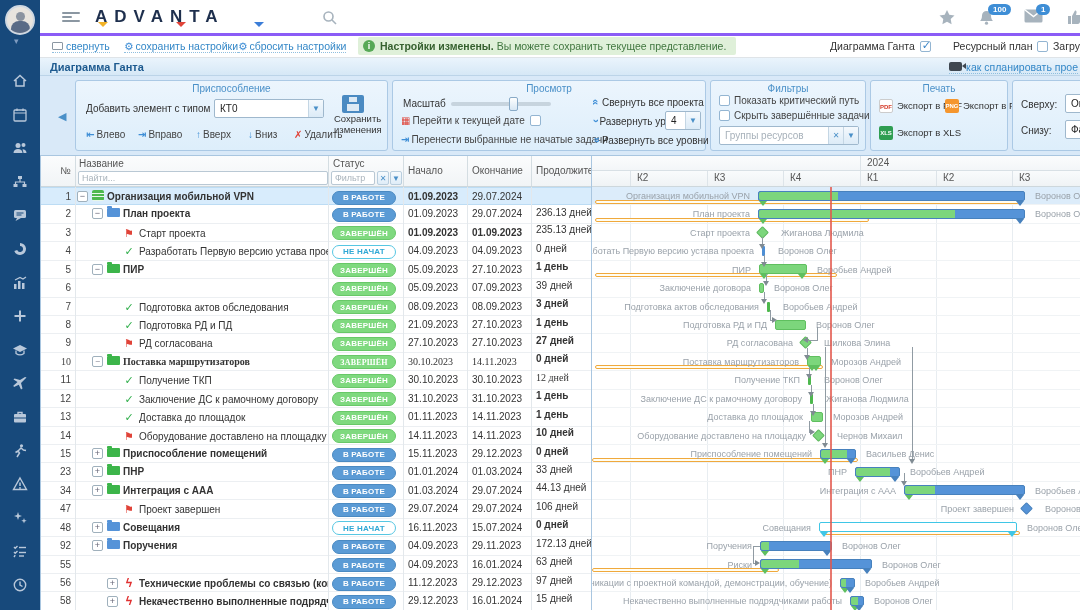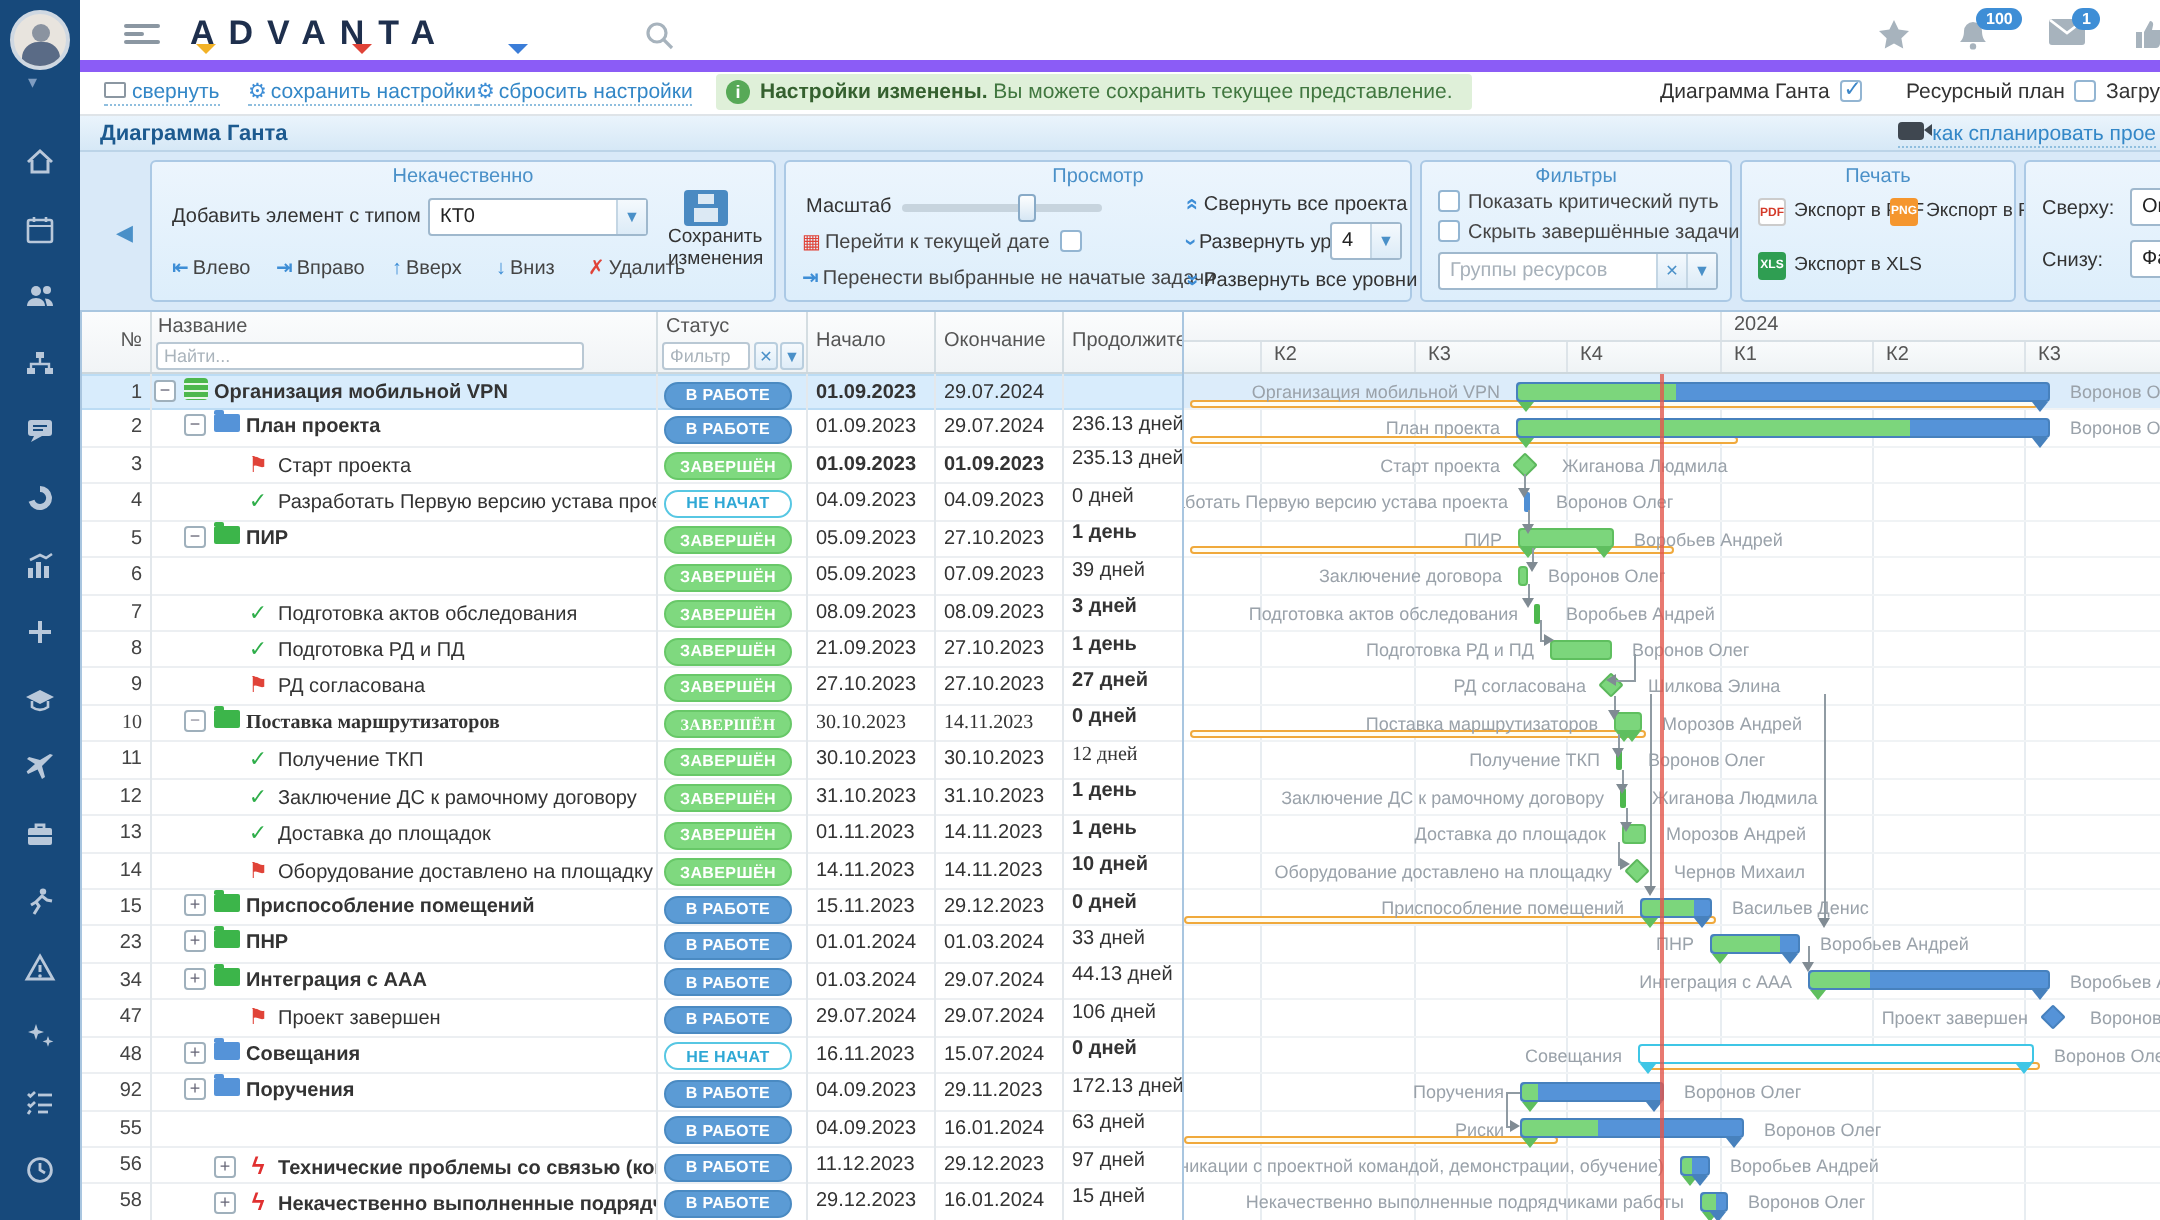--- a/index.html
+++ b/index.html
@@ -9,21 +9,21 @@
   
   .sidebar{position:absolute;left:0;top:0;width:40px;height:610px;background:#17497b;z-index:30;}
   .avatar{position:absolute;left:5px;top:5px;width:30px;height:30px;border-radius:50%;background:#e8e4de;border:2px solid #cfd8e2;overflow:hidden;}
   .avatar .head{position:absolute;left:9px;top:5px;width:9px;height:9px;border-radius:50%;background:#8a93a0;}
   .avatar .body{position:absolute;left:4px;top:14px;width:19px;height:12px;border-radius:8px 8px 0 0;background:#5a6b86;}
   .av-chev{position:absolute;left:14px;top:36px;color:#7f9cc0;font-size:9px;}
   .sb-ico{position:absolute;left:0;width:40px;height:26px;text-align:center;color:#b9c8da;cursor:pointer;}
   .sb-ico svg{display:inline-block;margin-top:3px;}
 
   
-  .topbar{position:absolute;left:40px;top:0;width:1040px;height:36px;background:#ffffff;border-bottom:6px solid #8b5cf6;z-index:20;}
+  .topbar{position:absolute;left:40px;top:0;width:1040px;height:36px;background:#ffffff;border-bottom:3px solid #8b5cf6;z-index:20;}
   .burger{position:absolute;left:22px;top:10px;width:18px;height:14px;cursor:pointer;}
   .burger i{display:block;height:2px;background:#8b97a2;margin:2px 0;border-radius:1px;}
   .burger i.short{width:10px;}
   .logo{position:absolute;left:55px;top:7px;font-size:17px;font-weight:bold;letter-spacing:7px;color:#1e2f4d;}
   .wedge{position:absolute;top:22px;width:0;height:0;border-left:5px solid transparent;border-right:5px solid transparent;}
   .wedge.w1{left:58px;border-top:5px solid #f2b226;}
   .wedge.w2{left:136px;border-top:5px solid #e04338;}
   .wedge.w3{left:214px;border-top:5px solid #3b7dd8;}
   .search-ic{position:absolute;left:282px;top:10px;cursor:pointer;}
   .top-ic{position:absolute;top:9px;cursor:pointer;}
@@ -289,21 +289,21 @@
 
   <div class="phead">
     <span class="ttl">Диаграмма Ганта</span>
     <span class="vlink"><span class="cam"></span><span>как спланировать прое</span></span>
   </div>
 
   <div class="toolbar">
     <div class="collapse-arrow">◀</div>
 
     <div class="grp" style="left:35px;width:313px">
-      <div class="grp-t">Некачественно</div>
+      <div class="grp-t">Приспособление</div>
       <span class="tb-lbl" style="left:10px;top:22px">Добавить элемент с типом</span>
       <div class="combo" style="left:138px;top:18px;width:110px">
         <span class="cv">КТ0</span>
           <span class="arr">▼</span>
       </div>
       <div class="savebtn" style="left:258px;top:14px;width:62px;text-align:left">
         <div class="disk" style="margin:0 auto 1px 8px"></div>
         <div class="save-t">Сохранить изменения</div>
       </div>
       <span class="mini-btn" style="left:10px;top:48px"><span class="mi blue">⇤</span><span>Влево</span></span>
@@ -357,21 +357,21 @@
       <div class="combo" style="left:52px;top:39px;width:50px">
           <span class="cv">Факт</span>
         </div>
     </div>
   </div>
 
   <div class="grid">
     <div class="thead">
       <span class="th" style="left:0;top:9px;width:30px;text-align:right">№</span>
       <span class="th" style="left:38px;top:2px">Название</span>
-      <input class="tinput" style="left: 37px; top: 15px; width: 214px;" placeholder="Найти...">
+      <input class="tinput" style="left: 37px; top: 15px; width: 250px;" placeholder="Найти...">
       <span class="th" style="left:292px;top:2px">Статус</span>
       <input class="tinput" style="left: 290px; top: 15px; width: 44px;" placeholder="Фильтр">
       <span class="fbtn" style="left:336px;top:15px">✕</span>
       <span class="fbtn" style="left:349px;top:15px">▼</span>
       <span class="th" style="left:367px;top:9px">Начало</span>
       <span class="th" style="left:431px;top:9px">Окончание</span>
       <span class="th" style="left:495px;top:9px;width:55px;overflow:hidden;display:inline-block">Продолжительность</span>
       <span class="colline hd" style="left:34px"></span>
         <span class="colline hd" style="left:287px"></span>
       <span class="colline hd" style="left:362px"></span>

